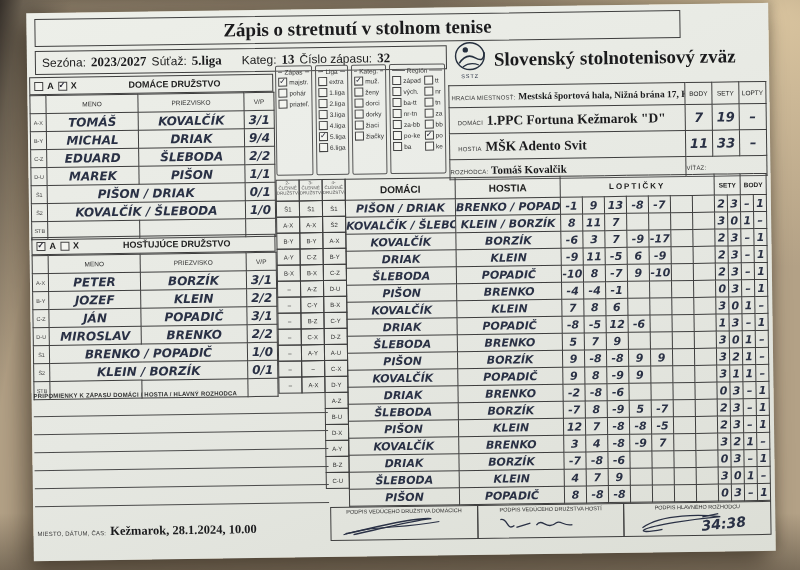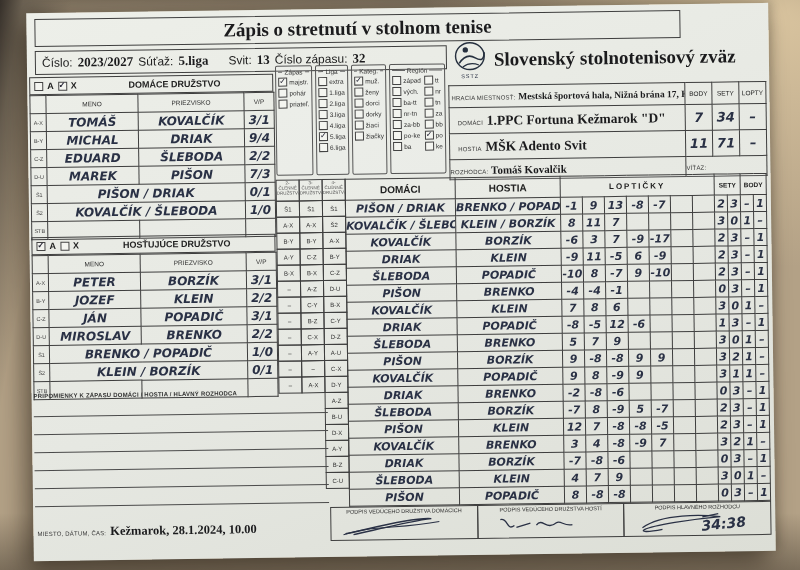--- a/index.html
+++ b/index.html
@@ -92,26 +92,26 @@
   .total-note{left:668px;top:512px;font-size:14px;transform:rotate(-5deg);}
 </style>
 </head>
 <body>
 
 <div class="paper">
 
   <div class="abs bd title-box serif">Zápis o stretnutí v stolnom tenise</div>
 
   <div class="abs bd season">
-    <span>Číslo:</span>
+    <span>Sezóna:</span>
     <b class="serif">2023/2027</b>
     <span>Súťaž:</span>
     <b class="serif">5.liga</b>
     <span style="width:10px"></span>
-    <span>Svit:</span>
+    <span>Kateg:</span>
     <b class="serif">13</b>
     <span>Číslo zápasu:</span>
     <b class="serif">32</b>
   </div>
 
   <div class="abs fed">
     <span class="lg">
       <svg width="36" height="34" viewBox="0 0 40 38">
         <ellipse cx="20" cy="18" rx="16" ry="15" fill="none" stroke="#26303f" stroke-width="1.6"></ellipse>
         <circle cx="15" cy="11" r="3" fill="#26303f"></circle>
@@ -135,28 +135,28 @@
       <td class="venuecell"><span class="tiny">HRACIA MIESTNOSŤ:</span>
         <b class="serif" style="font-size:9.5px">Mestská športová hala, Nižná brána 17, Kežmarok</b></td>
       <td class="mhead">BODY</td>
       <td class="mhead">SETY</td>
       <td class="mhead">LOPTY</td>
     </tr>
     <tr>
       <td class="team"><span class="tiny">DOMÁCI</span>
         <b class="serif" style="font-size:13.5px">1.PPC Fortuna Kežmarok "D"</b></td>
       <td class="val hw">7</td>
-      <td class="val hw">34</td>
+      <td class="val hw">19</td>
       <td class="val hw">–</td>
     </tr>
     <tr>
       <td class="team"><span class="tiny">HOSTIA</span>
         <b class="serif" style="font-size:13.5px">MŠK Adento Svit</b></td>
       <td class="val hw">11</td>
-      <td class="val hw">71</td>
+      <td class="val hw">33</td>
       <td class="val hw">–</td>
     </tr>
     <tr>
       <td style="height:16px"><span class="tiny">ROZHODCA:</span>
         <b class="serif" style="font-size:11px">Tomáš Kovalčik</b></td>
       <td colspan="3"><span class="tiny">VÍŤAZ:</span>
         <span class="hw"></span></td>
     </tr>
   </tbody>
     </table>
@@ -201,21 +201,21 @@
           <tr>
           <td class="lblc">C-Z</td>
           <td class="hwc hw">EDUARD</td>
           <td class="hwc hw">ŠLEBODA</td>
           <td class="hwc hw">2/2</td>
         </tr>
           <tr>
           <td class="lblc">D-U</td>
           <td class="hwc hw">MAREK</td>
           <td class="hwc hw">PIŠON</td>
-          <td class="hwc hw">7/3</td>
+          <td class="hwc hw">1/1</td>
         </tr>
         </tbody>
       <tbody>
 
       <tr>
           <td class="lblc">Š1</td>
           <td class="hwc hw" colspan="2">PIŠON / DRIAK</td>
           <td class="hwc hw">0/1</td>
         </tr>
           <tr>

